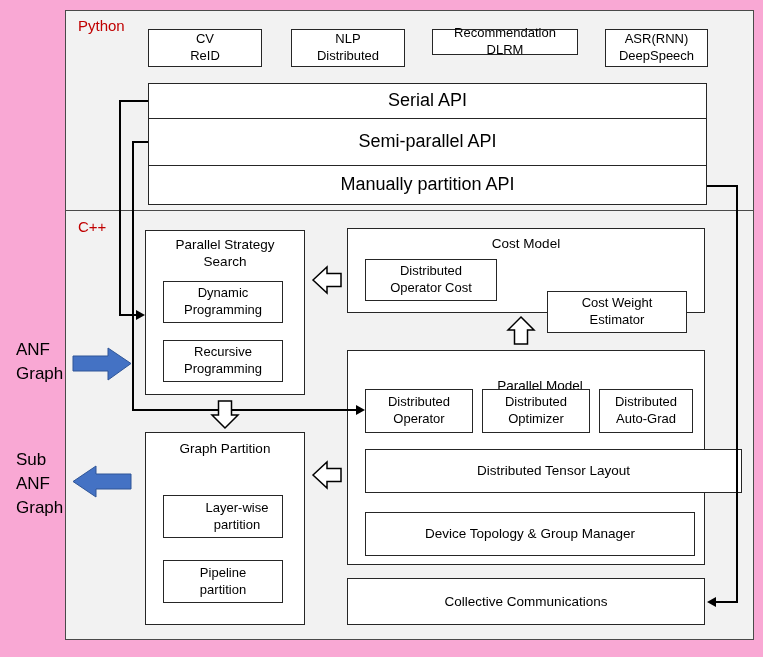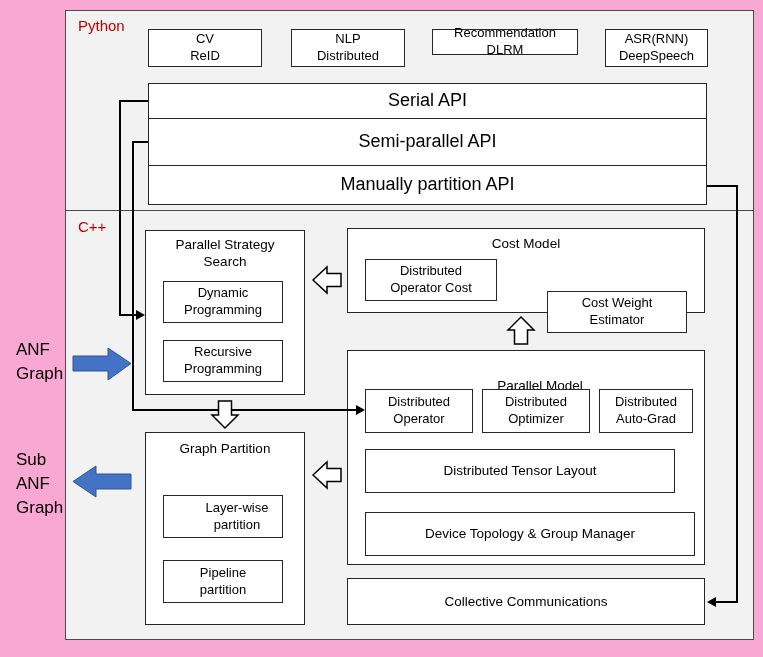--- a/index.html
+++ b/index.html
@@ -106,21 +106,21 @@
 Estimator</div>
 
   <div class="group" style="left:347px; top:350px; width:358px; height:215px;"></div>
   <div class="group-title" style="left:347px; top:358px; width:386px;margin-top:20px;">Parallel Model</div>
   <div class="box" style="left:365px; top:389px; width:108px; height:44px;">Distributed
 Operator</div>
   <div class="box" style="left:482px; top:389px; width:108px; height:44px;">Distributed
 Optimizer</div>
   <div class="box" style="left:599px; top:389px; width:94px; height:44px;">Distributed
 Auto-Grad</div>
-  <div class="box wide-bar" style="left:365px; top:449px; width:310px; height:44px;">Distributed Tensor Layout</div>
+  <div class="box wide-bar" style="left:365px; top:449px; width:377px; height:44px;">Distributed Tensor Layout</div>
   <div class="box wide-bar" style="left:365px; top:512px; width:330px; height:44px;">Device Topology &amp; Group Manager</div>
 
   <div class="group" style="left:145px; top:432px; width:160px; height:193px;"></div>
   <div class="group-title" style="left:145px; top:441px; width:160px;">Graph Partition</div>
   <div class="box" style="left:163px; top:495px; width:120px; height:43px;padding-left:28px;">Layer-wise
 partition</div>
   <div class="box" style="left:163px; top:560px; width:120px; height:43px;">Pipeline
 partition</div>
 
   <div class="box wide-bar" style="left:347px; top:578px; width:358px; height:47px;">Collective Communications</div>

